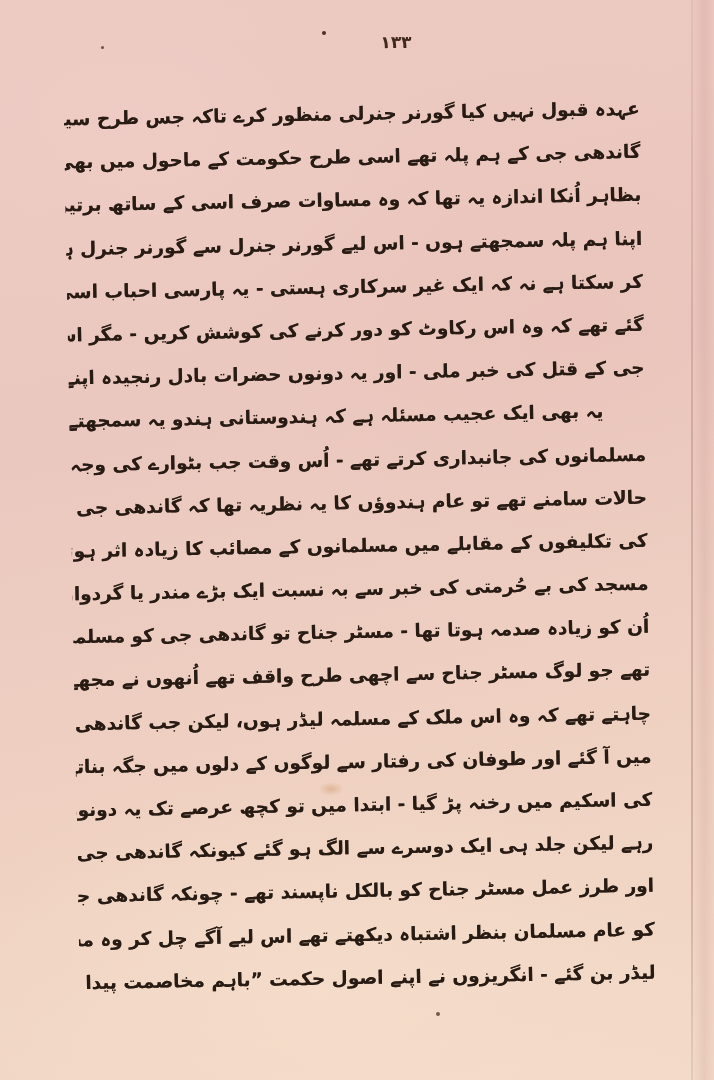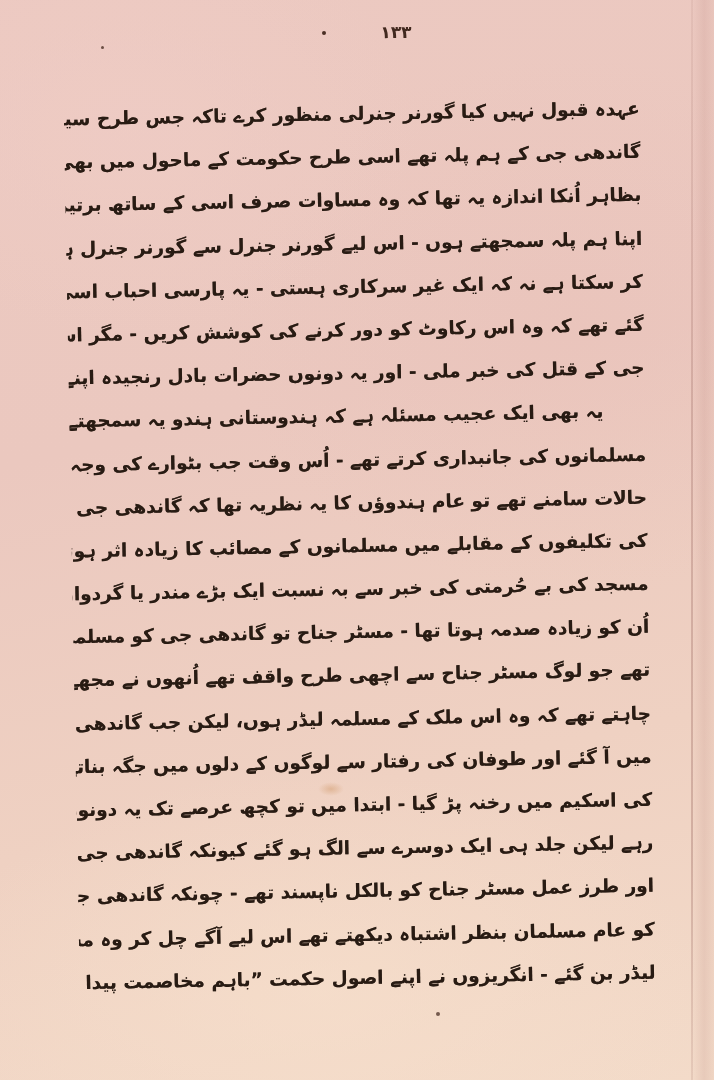--- a/index.html
+++ b/index.html
@@ -19,21 +19,21 @@
   
   .page-edge{
     position:absolute;top:0;bottom:0;right:0;width:22px;
     background:linear-gradient(to right, rgba(187,135,126,0) 0%, rgba(187,135,126,0.20) 55%, rgba(210,165,150,0.10) 100%);
   }
   .crease-line{
     position:absolute;top:0;bottom:0;right:21px;width:2px;
     background:linear-gradient(to bottom, rgba(150,100,92,0.10), rgba(150,100,92,0.30) 40%, rgba(150,100,92,0.34) 80%, rgba(150,100,92,0.15));
   }
   .page-number{
-    position:absolute;top:22px;left:396px;transform:translateX(-50%) rotate(-1deg);
+    position:absolute;top:32px;left:396px;transform:translateX(-50%) rotate(-1deg);
     font-size:17px;font-weight:700;color:#41291f;letter-spacing:1px;
   }
   .text-block{
     position:absolute;left:72px;top:92px;width:576px;height:930px;
     transform:rotate(-1.05deg);transform-origin:50% 50%;
     direction:rtl;unicode-bidi:embed;
     color:#281b13;
     font-size:18.5px;font-weight:700;
     text-shadow:0 0 0.4px rgba(40,27,19,0.65);
   }

